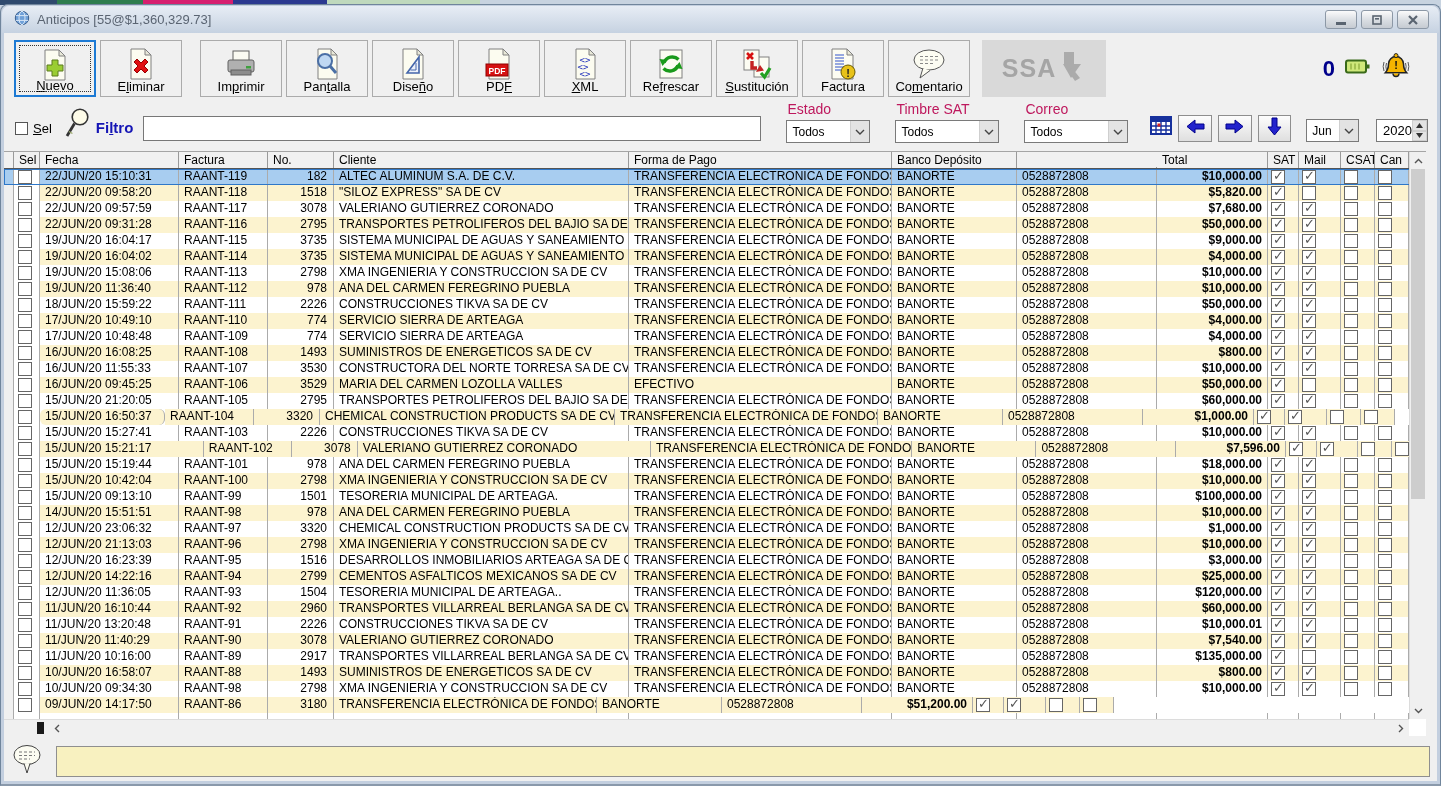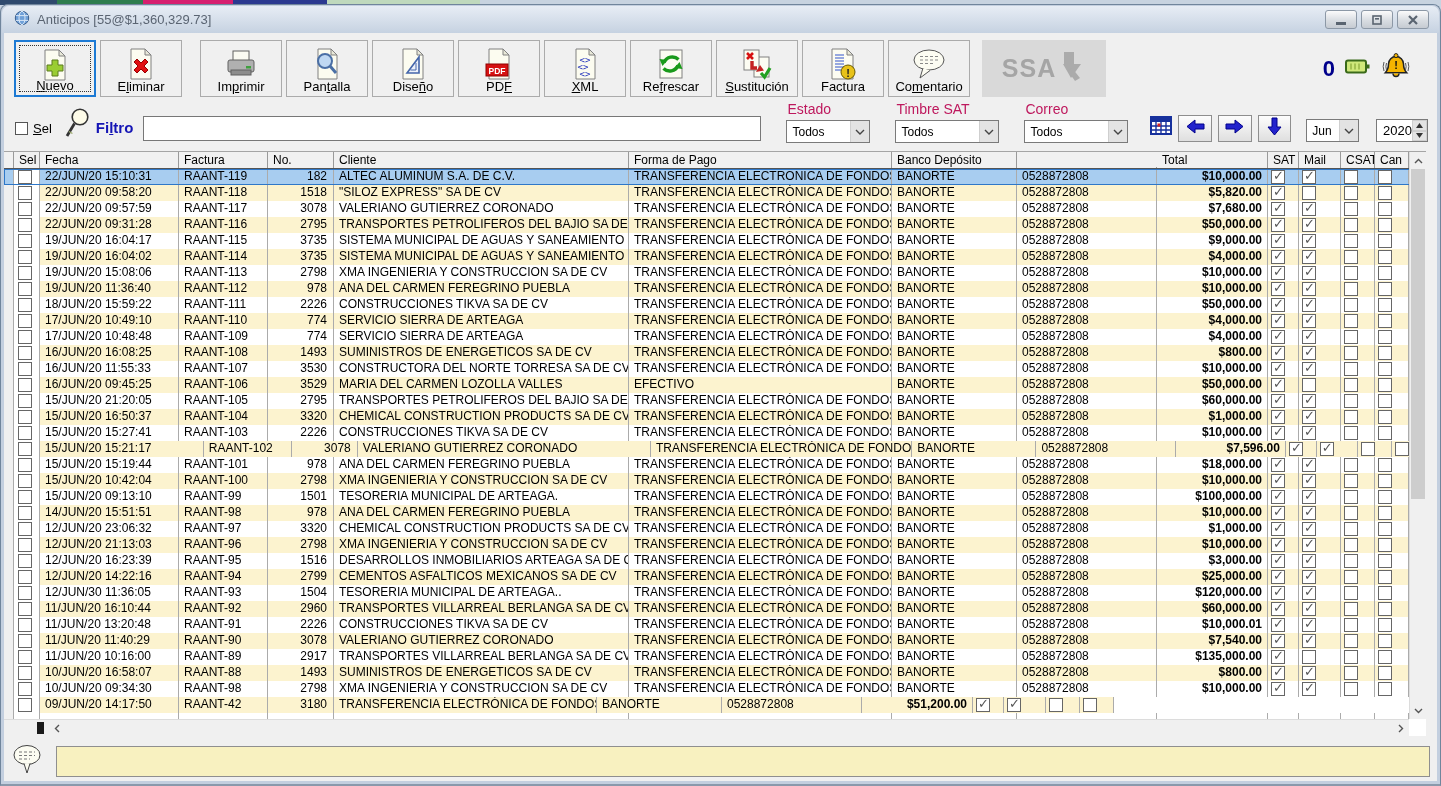--- a/index.html
+++ b/index.html
@@ -764,21 +764,21 @@
             </div>
             <div class="cell ck" style="width: 34px;">
               <span class="cb"></span>
             </div>
           </div>
           <div class="grow yellow">
             <div class="cell gut" style="width: 10px;"></div>
             <div class="cell ck selcb" style="width: 26px;">
               <span class="cb selsize"></span>
             </div>
-            <div class="cell" style="width: 139px;">15/JUN/20 16:50:37</div>
+            <div class="cell" style="width: 125px; border-radius: 6px;">15/JUN/20 16:50:37</div>
             <div class="cell" style="width: 89px;">RAANT-104</div>
             <div class="cell num" style="width: 66px;">3320</div>
             <div class="cell" style="width: 295px;">CHEMICAL CONSTRUCTION PRODUCTS SA DE CV</div>
             <div class="cell" style="width: 263px;">TRANSFERENCIA ELECTRÓNICA DE FONDOS</div>
             <div class="cell" style="width: 125px;">BANORTE</div>
             <div class="cell" style="width: 140px;">0528872808</div>
             <div class="cell money" style="width: 111px;">$1,000.00</div>
             <div class="cell ck" style="width: 31px;">
               <span class="cb on"></span>
             </div>
@@ -1050,21 +1050,21 @@
             </div>
             <div class="cell ck" style="width: 34px;">
               <span class="cb"></span>
             </div>
           </div>
           <div class="grow">
             <div class="cell gut" style="width: 10px;"></div>
             <div class="cell ck selcb" style="width: 26px;">
               <span class="cb selsize"></span>
             </div>
-            <div class="cell" style="width: 139px;">12/JUN/30 11:36:05</div>
+            <div class="cell" style="width: 139px;">12/JUN/20 11:36:05</div>
             <div class="cell" style="width: 89px;">RAANT-93</div>
             <div class="cell num" style="width: 66px;">1504</div>
             <div class="cell" style="width: 295px;">TESORERIA MUNICIPAL DE ARTEAGA..</div>
             <div class="cell" style="width: 263px;">TRANSFERENCIA ELECTRÓNICA DE FONDOS</div>
             <div class="cell" style="width: 125px;">BANORTE</div>
             <div class="cell" style="width: 140px;">0528872808</div>
             <div class="cell money" style="width: 111px;">$120,000.00</div>
             <div class="cell ck" style="width: 31px;">
               <span class="cb on"></span>
             </div>
@@ -1233,21 +1233,21 @@
             <div class="cell ck" style="width: 34px;">
               <span class="cb"></span>
             </div>
           </div>
           <div class="grow yellow">
             <div class="cell gut" style="width: 10px;"></div>
             <div class="cell ck selcb" style="width: 26px;">
               <span class="cb selsize"></span>
             </div>
             <div class="cell" style="width: 139px;">09/JUN/20 14:17:50</div>
-            <div class="cell" style="width: 89px;">RAANT-42</div>
+            <div class="cell" style="width: 89px;">RAANT-86</div>
             <div class="cell num" style="width: 66px;">3180</div>
             <div class="cell" style="width: 263px;">TRANSFERENCIA ELECTRÓNICA DE FONDOS</div>
             <div class="cell" style="width: 125px;">BANORTE</div>
             <div class="cell" style="width: 140px;">0528872808</div>
             <div class="cell money" style="width: 111px;">$51,200.00</div>
             <div class="cell ck" style="width: 31px;">
               <span class="cb on"></span>
             </div>
             <div class="cell ck" style="width: 42px;">
               <span class="cb on"></span>

